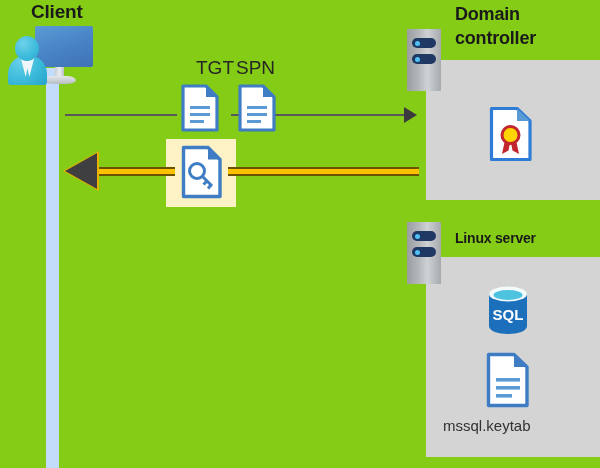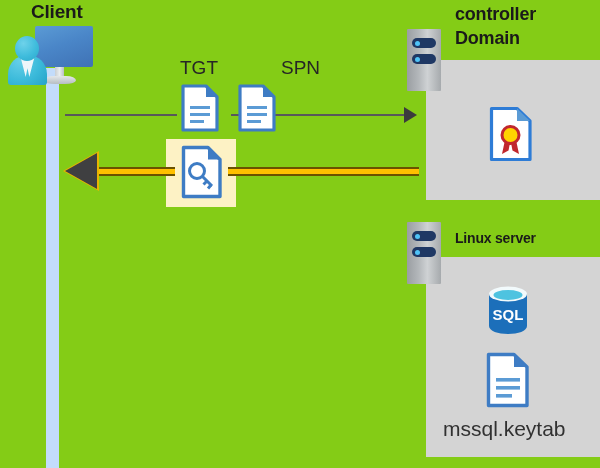--- a/index.html
+++ b/index.html
@@ -150,22 +150,22 @@
   }
   .doc svg { display: block; }
 
   
   .tok-label {
     position: absolute;
     font-size: 19px;
     color: #262626;
     font-family: "Liberation Sans", sans-serif;
   }
-  #tgt-label { left: 180px; top: 57px; }
-  #spn-label { left: 236px; top: 57px; margin-left: 45px; }
+  #tgt-label { left: 196px; top: 57px; }
+  #spn-label { left: 236px; top: 57px; }
 
   
   .panel {
     position: absolute;
     background: #d4d4d4;
   }
   #dc-panel { left: 426px; top: 60px; width: 174px; height: 140px; }
   #linux-panel { left: 426px; top: 257px; width: 174px; height: 200px; }
 
   
@@ -189,21 +189,21 @@
     border-radius: 50%;
     background: #4fc3f7;
   }
   #dc-rack { left: 407px; top: 29px; }
   #linux-rack { left: 407px; top: 222px; }
 
   
   #keytab-label {
     left: 443px; top: 417px;
     position: absolute;
-    font-size: 21px;
+    font-size: 15px;
     color: #313131;
     font-family: "Liberation Sans", sans-serif;
   }
 
   
   #sql-icon { left: 484px; top: 284px; width: 48px; height: 52px; }
 </style>
 </head>
 <body>
 
@@ -271,22 +271,22 @@
   <div id="dc-panel" class="panel"></div>
   <div id="dc-rack" class="rack">
     <div class="rack-pill" style="top:9px;">
       <div class="rack-dot"></div>
     </div>
     <div class="rack-pill" style="top:25px;">
       <div class="rack-dot"></div>
     </div>
   </div>
   <div id="dc-title" class="title">
+    <div>Domain</div>
     <div>controller</div>
-    <div>Domain</div>
   </div>
 
   <div class="doc" style="left:489px; top:106px;">
     <svg width="44" height="56" viewBox="0 0 44 56">
       <path d="M2.5 2.5 H28 L41 15 V53.5 H2.5 Z" fill="#ffffff" stroke="#2e7cd6" stroke-width="3.2" stroke-linejoin="round"></path>
       <path d="M28 2.5 L41 15 H28 Z" fill="#5b9bd5"></path>
       <path d="M16 34 L13 48 L19.5 44.5 L21 37 Z" fill="#c1272d"></path>
       <path d="M27 34 L30 48 L23.5 44.5 L22 37 Z" fill="#c1272d"></path>
       <circle cx="21.5" cy="29" r="10" fill="#c1272d"></circle>
       <circle cx="21.5" cy="29" r="7" fill="#ffd400"></circle>

